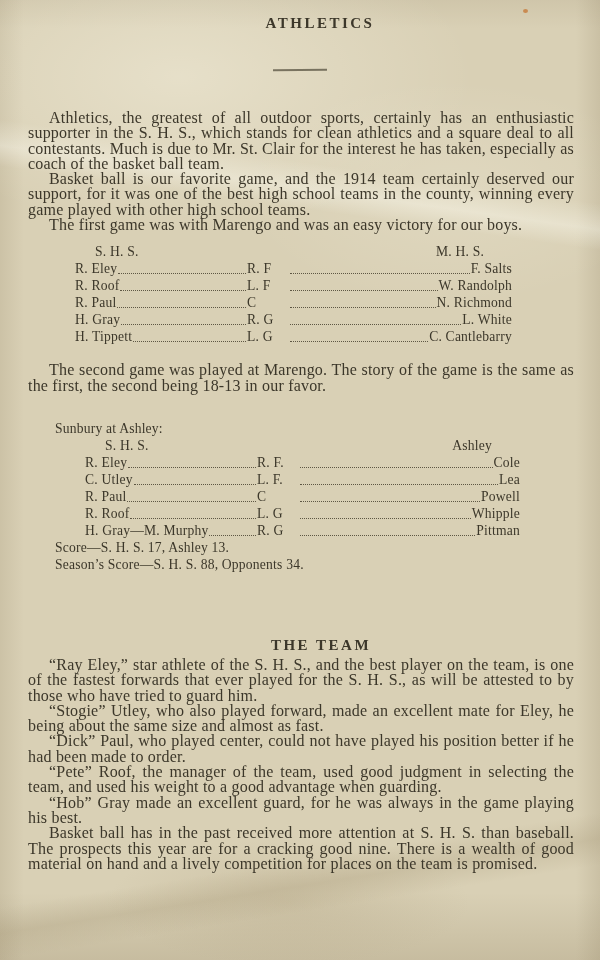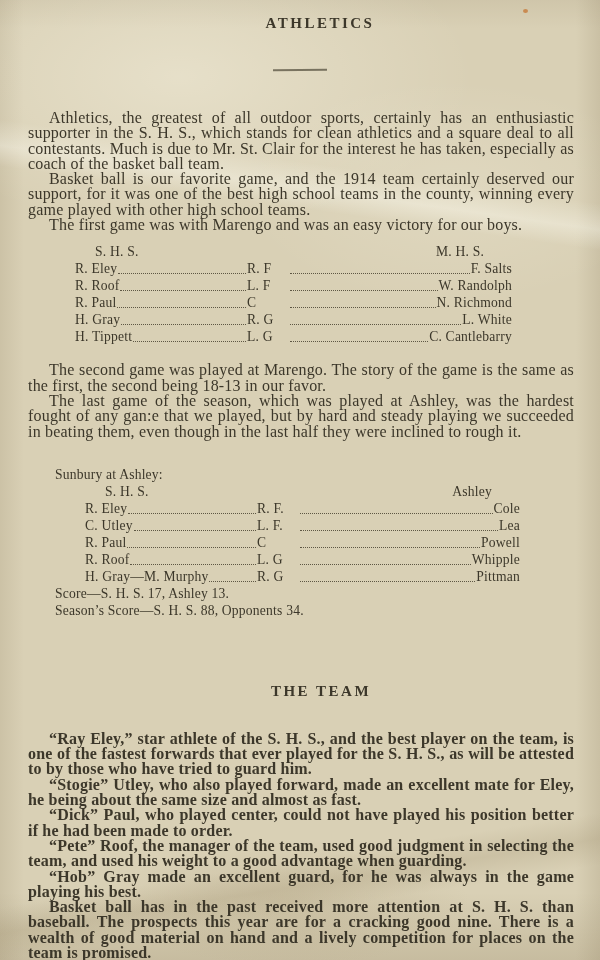--- a/index.html
+++ b/index.html
@@ -107,21 +107,21 @@
   }
   .nm-right { white-space: nowrap; }
   .caption, .score-line {
     font-size: 13.6px;
     line-height: 17px;
     margin: 0 0 0 27px;
     letter-spacing: 0.2px;
   }
   .caption { margin-top: 27px; }
   .section-heading { margin-top: 64px; }
-  .team-block { margin-top: 31px; font-weight: bold; }
+  .team-block { margin-top: 3px; }
 </style>
 </head>
 <body>
 
 <div class="page">
   <div class="speck"></div>
 
   <div class="title">ATHLETICS</div>
   <div class="divider"></div>
 
@@ -180,21 +180,20 @@
             <span class="leader"></span>
           </span>
         <span class="pos">L.  G</span>
         <span class="leader"></span>
         <span class="nm-right">C.  Cantlebarry</span>
       </div>
     </div>
 
     <div class="after-table">
       <p class="body-par">The second game was played at Marengo.  The story of the game is the same as the first, the second being 18-13 in our favor.</p>
-      <p class="body-par">The last game of the season, which was played at Ashley, was the hardest fought of any gan:e that we played, but by hard and steady playing we succeeded in beating them, even though in the last half they were inclined to rough it.</p>
     </div>
 
     <p class="caption">Sunbury at Ashley:</p>
 
     <div class="lineup lineup-2">
       <div class="lineup-header">
         <span>S. H. S.</span>
         <span>Ashley</span>
       </div>
       <div class="trow">

